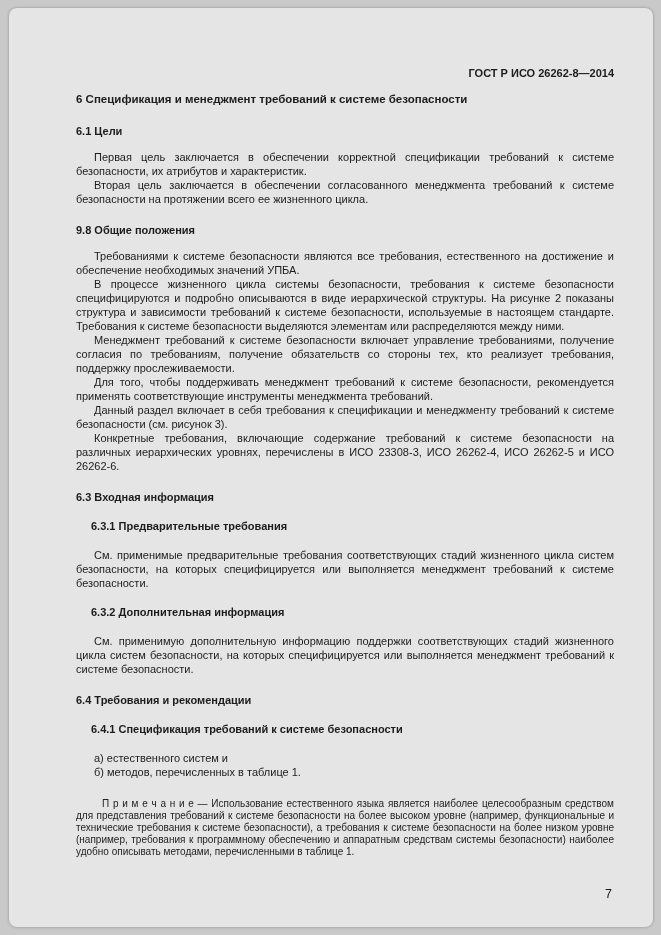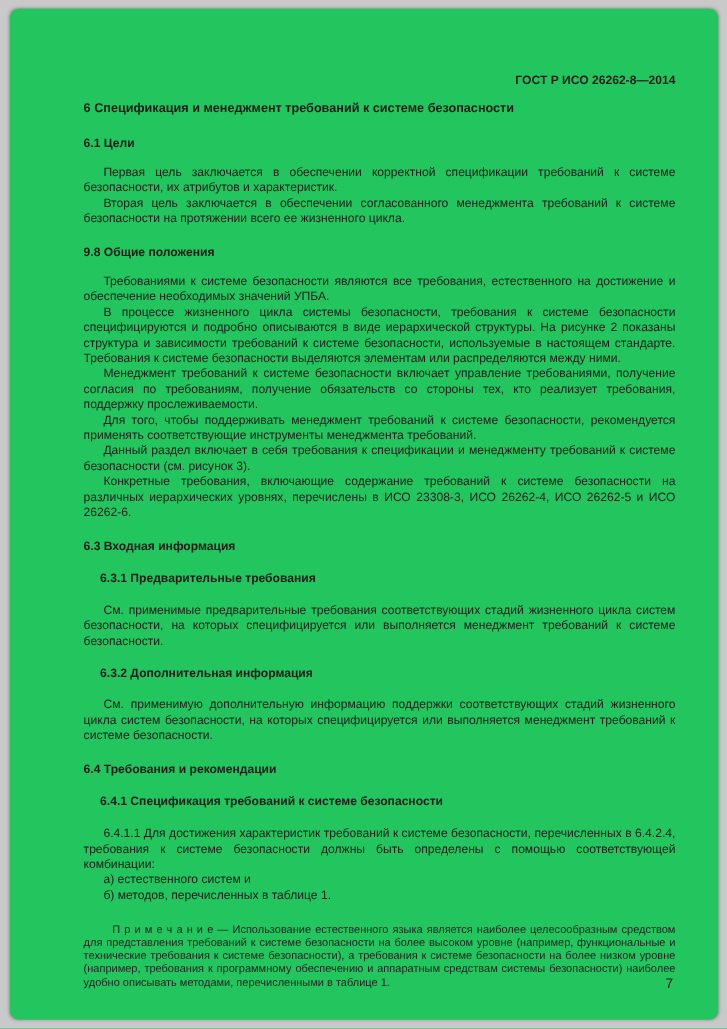--- a/index.html
+++ b/index.html
@@ -7,21 +7,21 @@
   body {
     background: #c9c9c9;
     font-family: "Liberation Sans", sans-serif;
     position: relative;
     overflow: hidden;
   }
   .page {
     position: absolute;
     left: 9px; top: 8px;
     width: 644px; height: 919px;
-    background: #22c55e;
+    background: #e5e5e5;
     border-radius: 8px;
     box-shadow: 0 0 3px rgba(0,0,0,0.3);
     padding-left: 32px;
   }
   .content {
     position: absolute;
     left: 67px; top: 58px;
     width: 538px;
     color: #1c1c1c;
     font-size: 11px;
@@ -93,21 +93,20 @@
     <p class="para">Для того, чтобы поддерживать менеджмент требований к системе безопасности, рекомендуется применять соответствующие инструменты менеджмента требований.</p>
     <p class="para">Данный раздел включает в себя требования к спецификации и менеджменту требований к системе безопасности (см. рисунок 3).</p>
     <p class="para">Конкретные требования, включающие содержание требований к системе безопасности на различных иерархических уровнях, перечислены в ИСО 23308-3, ИСО 26262-4, ИСО 26262-5 и ИСО 26262-6.</p>
     <div class="h2">6.3 Входная информация</div>
     <div class="h3">6.3.1 Предварительные требования</div>
     <p class="para">См. применимые предварительные требования соответствующих стадий жизненного цикла систем безопасности, на которых специфицируется или выполняется менеджмент требований к системе безопасности.</p>
     <div class="h3">6.3.2 Дополнительная информация</div>
     <p class="para">См. применимую дополнительную информацию поддержки соответствующих стадий жизненного цикла систем безопасности, на которых специфицируется или выполняется менеджмент требований к системе безопасности.</p>
     <div class="h2">6.4 Требования и рекомендации</div>
     <div class="h3">6.4.1 Спецификация требований к системе безопасности</div>
-    <p class="para">6.4.1.1 Для достижения характеристик требований к системе безопасности, перечисленных в 6.4.2.4, требования к системе безопасности должны быть определены с помощью соответствующей комбинации:</p>
     <p class="list-item">а) естественного систем и</p>
     <p class="list-item">б) методов, перечисленных в таблице 1.</p>
     <p class="note">П р и м е ч а н и е  —  Использование естественного языка является наиболее целесообразным средством для представления требований к системе безопасности на более высоком уровне (например, функциональные и технические требования к системе безопасности), а требования к системе безопасности на более низком уровне (например, требования к программному обеспечению и аппаратным средствам системы безопасности) наиболее удобно описывать методами, перечисленными в таблице 1.</p>
 
   </div>
 
   <div class="page-number">7</div>
 </div>
 
 </body></html>

